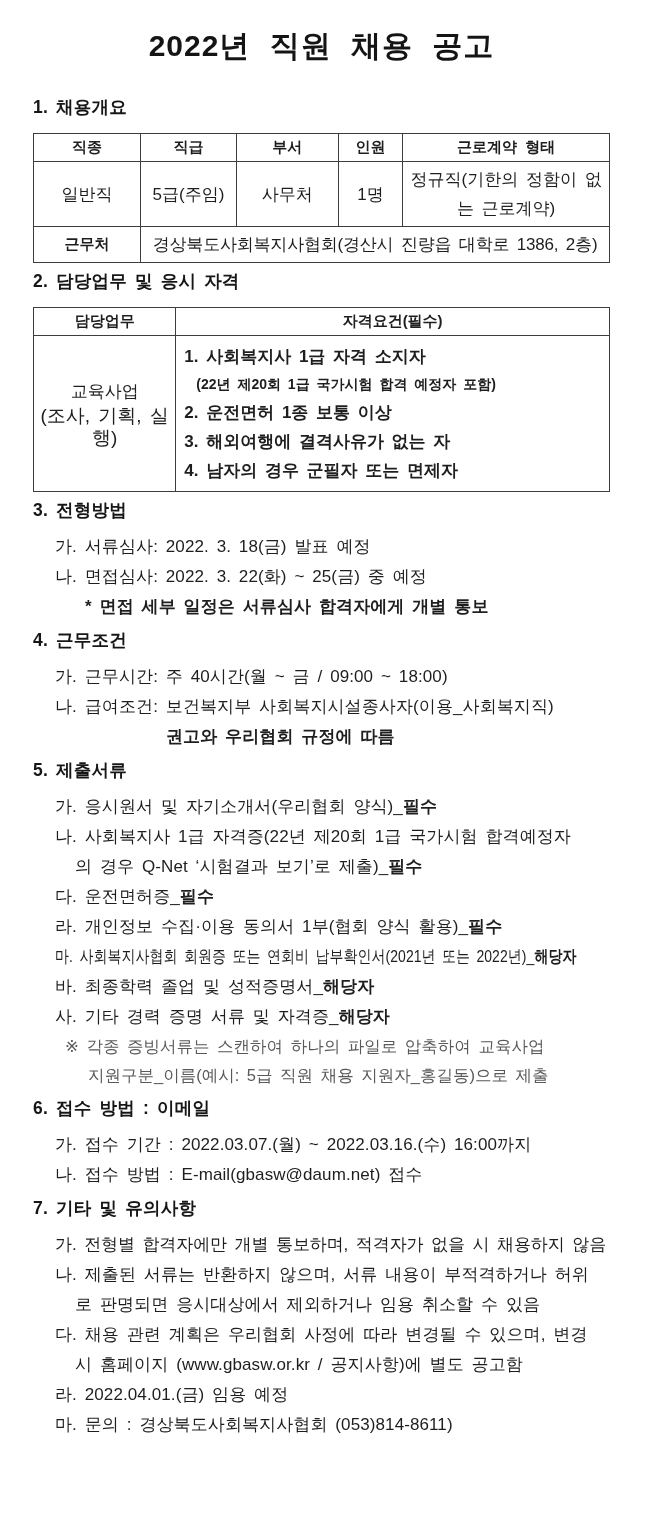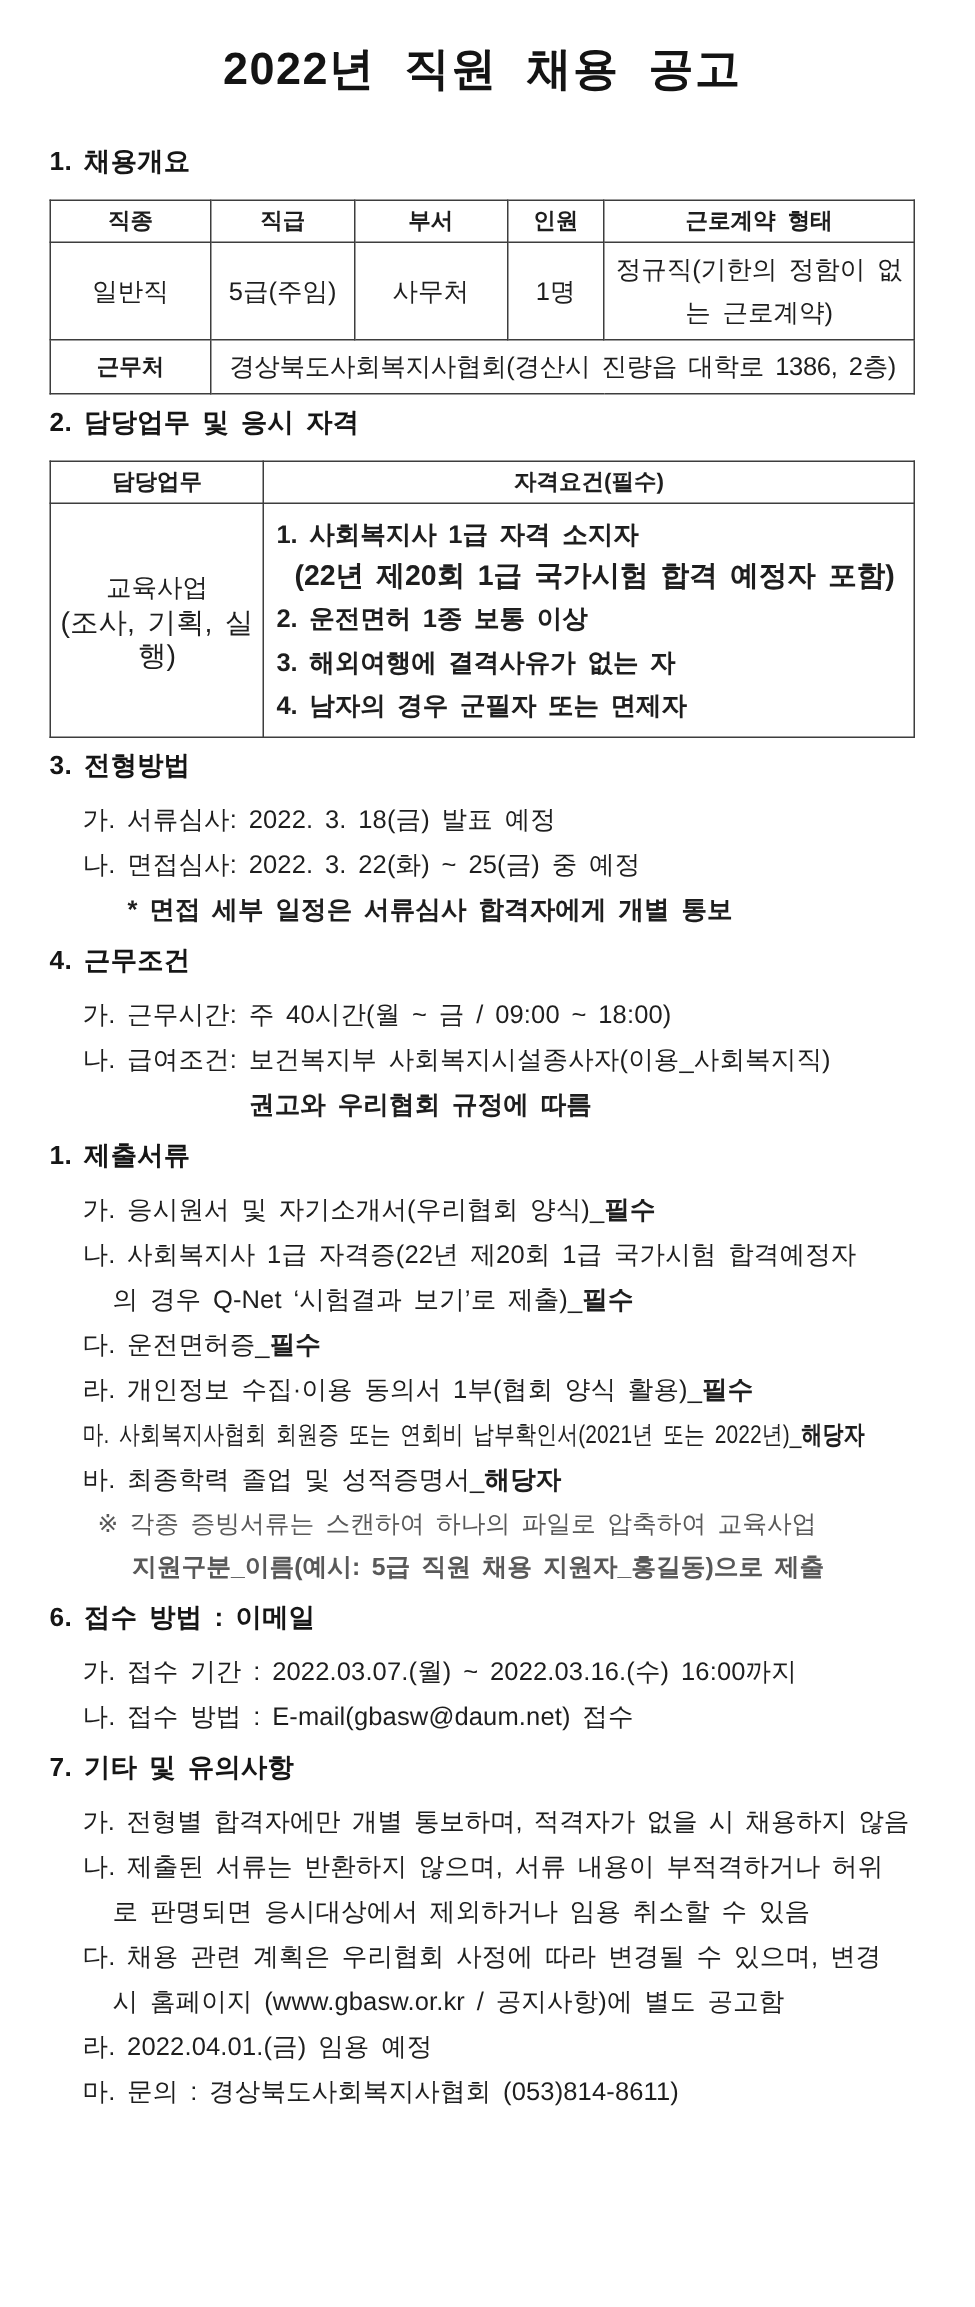--- a/index.html
+++ b/index.html
@@ -53,21 +53,21 @@
     transform-origin:0 60%;
     white-space:nowrap;
   }
   .note{
     color:#595959;
     font-size:16.5px;
     line-height:29px;
     padding-left:32px;
     word-spacing:3px;
   }
-  .note.hang{padding-left:55px;font-weight:bold;}
+  .note.hang{padding-left:55px;}
   
   table{
     width:100%;
     border-collapse:collapse;
     margin:14px 0 6px 0;
   }
   table,th,td{border:1.5px solid #3d3d3d;}
   th{
     font-size:15px;
     font-weight:700;
@@ -77,21 +77,21 @@
   }
   td{
     font-size:17px;
     text-align:center;
     padding:3px 4px;
     line-height:29px;
     word-spacing:3px;
   }
   .t2 td.req-cell{text-align:left;padding:6px 6px 6px 8px;font-weight:bold;}
   .req{font-size:17px;line-height:29px;}
-  .req.sub{font-size:19px;line-height:27px;padding-left:12px;}
+  .req.sub{font-size:14px;line-height:27px;padding-left:12px;}
   .duty-main{font-size:17px;line-height:26px;}
   .duty-sub{font-size:19px;line-height:22px;}
 </style>
 </head>
 <body>
 
 <div class="page">
 
   <h1 class="doc-title">2022년 직원 채용 공고</h1>
 
@@ -165,28 +165,29 @@
   </div>
 
   <div class="sec">
     <div class="sec-h">4. 근무조건</div>
     <div class="item">가. 근무시간: 주 40시간(월 ~ 금 / 09:00 ~ 18:00)</div>
     <div class="item">나. 급여조건: 보건복지부 사회복지시설종사자(이용_사회복지직)</div>
     <div class="item cont">권고와 우리협회 규정에 따름</div>
   </div>
 
   <div class="sec">
-    <div class="sec-h">1. 제출서류</div>
+    <div class="sec-h">5. 제출서류</div>
     <div class="item"><span>가. 응시원서 및 자기소개서(우리협회 양식)_</span><b>필수</b></div>
     <div class="item"><span>나. 사회복지사 1급 자격증(22년 제20회 1급 국가시험 합격예정자</span></div>
     <div class="item hang"><span>의 경우 Q-Net ‘시험결과 보기’로 제출)_</span><b>필수</b></div>
     <div class="item"><span>다. 운전면허증_</span><b>필수</b></div>
     <div class="item"><span>라. 개인정보 수집·이용 동의서 1부(협회 양식 활용)_</span><b>필수</b></div>
     <div class="item"><span class="cond"><span>마. 사회복지사협회 회원증 또는 연회비 납부확인서(2021년 또는 2022년)_</span><b>해당자</b></span></div>
     <div class="item"><span>바. 최종학력 졸업 및 성적증명서_</span><b>해당자</b></div>
+    <div class="item"><span>사. 기타 경력 증명 서류 및 자격증_</span><b>해당자</b></div>
     <div class="note">※ 각종 증빙서류는 스캔하여 하나의 파일로 압축하여 교육사업</div>
     <div class="note hang">지원구분_이름(예시: 5급 직원 채용 지원자_홍길동)으로 제출</div>
   </div>
 
   <div class="sec">
     <div class="sec-h">6. 접수 방법 : 이메일</div>
     <div class="item">가. 접수 기간 : 2022.03.07.(월) ~ 2022.03.16.(수) 16:00까지</div>
     <div class="item">나. 접수 방법 : E-mail(gbasw@daum.net) 접수</div>
   </div>
 

